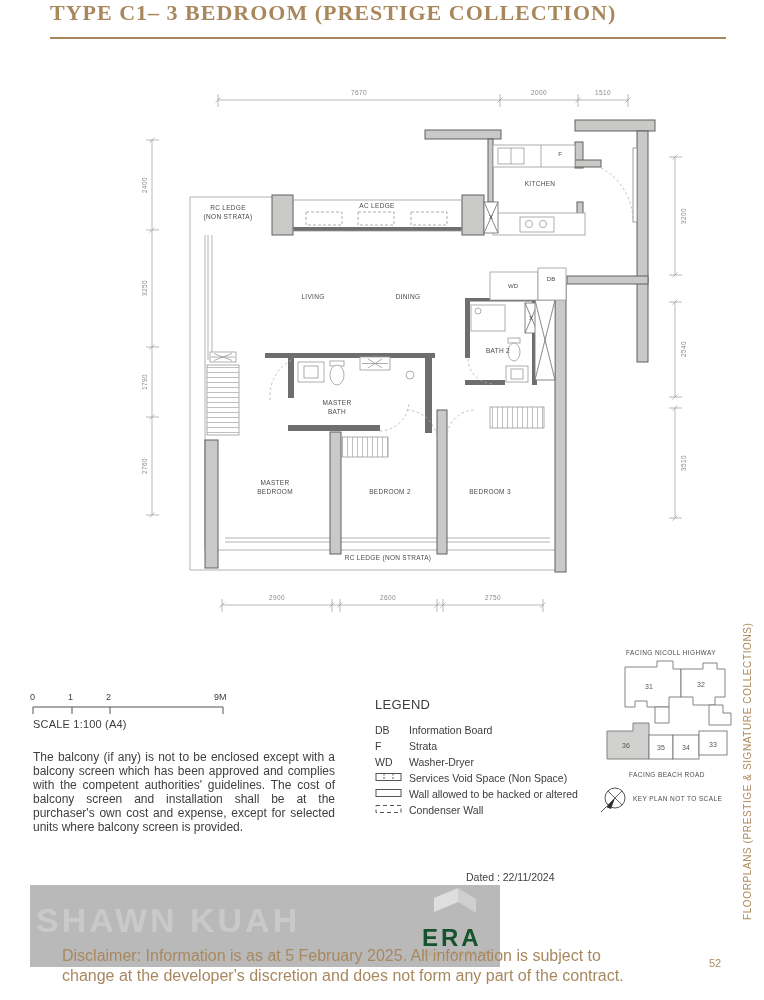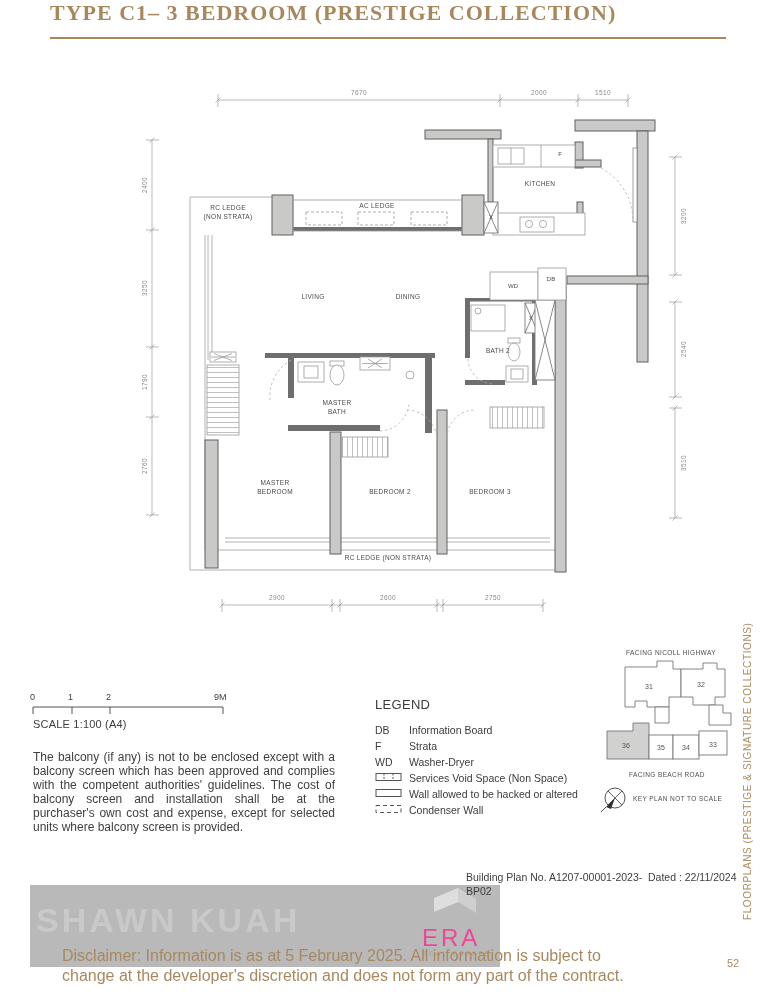--- a/index.html
+++ b/index.html
@@ -27,21 +27,21 @@
   .legend-key{font-size:10.5px;}
   
   .kp-text{font-size:6.5px;fill:#4c4c4c;letter-spacing:.4px;}
   .kp-num{font-size:7px;fill:#555;}
   
   .bp-row{display:flex;font-size:10.5px;color:#3e3e3e;line-height:13.5px;}
   .bp-no{width:182px;}
   
   .wm-box{background:#b9b9b9;}
   .wm-name{font-size:34px;letter-spacing:3px;color:#c9c9c9;font-weight:600;white-space:nowrap;}
-  .era-word{font-size:24px;font-weight:normal;color:#ec4899;letter-spacing:3px;line-height:1;}
+  .era-word{font-size:24px;font-weight:bold;color:#14532d;letter-spacing:3px;line-height:1;}
   .era-sub{font-size:6.5px;color:#b99f77;letter-spacing:2.4px;}
   
   .footer-disclaimer{font-size:16px;line-height:20px;color:#a8885e;}
   .side-label{font-size:10px;color:#ad8c5f;letter-spacing:.6px;transform:rotate(-90deg);
               transform-origin:top left;white-space:nowrap;}
   .page-num{font-size:11px;color:#ad8c5f;}
   svg text{font-family:"Liberation Sans",sans-serif;}
 </style>
 </head>
 <body>
@@ -365,23 +365,22 @@
     <svg width="60" height="38">
       <polygon points="12,14 36,4 36,18 12,28" fill="#dedede"></polygon>
       <polygon points="36,4 54,15 54,29 36,18" fill="#cfcfcf"></polygon>
     </svg>
     <div class="era-word">ERA</div>
     <div class="era-sub">REAL ESTATE</div>
   </div>
 
   <div class="abs" style="left:466px;top:871px;">
     <div class="bp-row">
-      <div class="bp-no">Building Plan No. A1207-00001-2023-BP02</div>
       <div>Dated : 22/11/2024</div>
     </div>
   </div>
 
   <div class="abs footer-disclaimer" style="left:62px;top:946px;width:585px;">Disclaimer: Information is as at 5 February 2025. All information is subject to change at the developer's discretion and does not form any part of the contract.</div>
 
   <div class="abs side-label" style="left:742px;top:920px;">FLOORPLANS (PRESTIGE &amp; SIGNATURE COLLECTIONS)</div>
-  <div class="abs page-num" style="left:727px;top:957px;">52</div>
+  <div class="abs page-num" style="left:709px;top:957px;">52</div>
 
 </div>
 
 </body></html>

